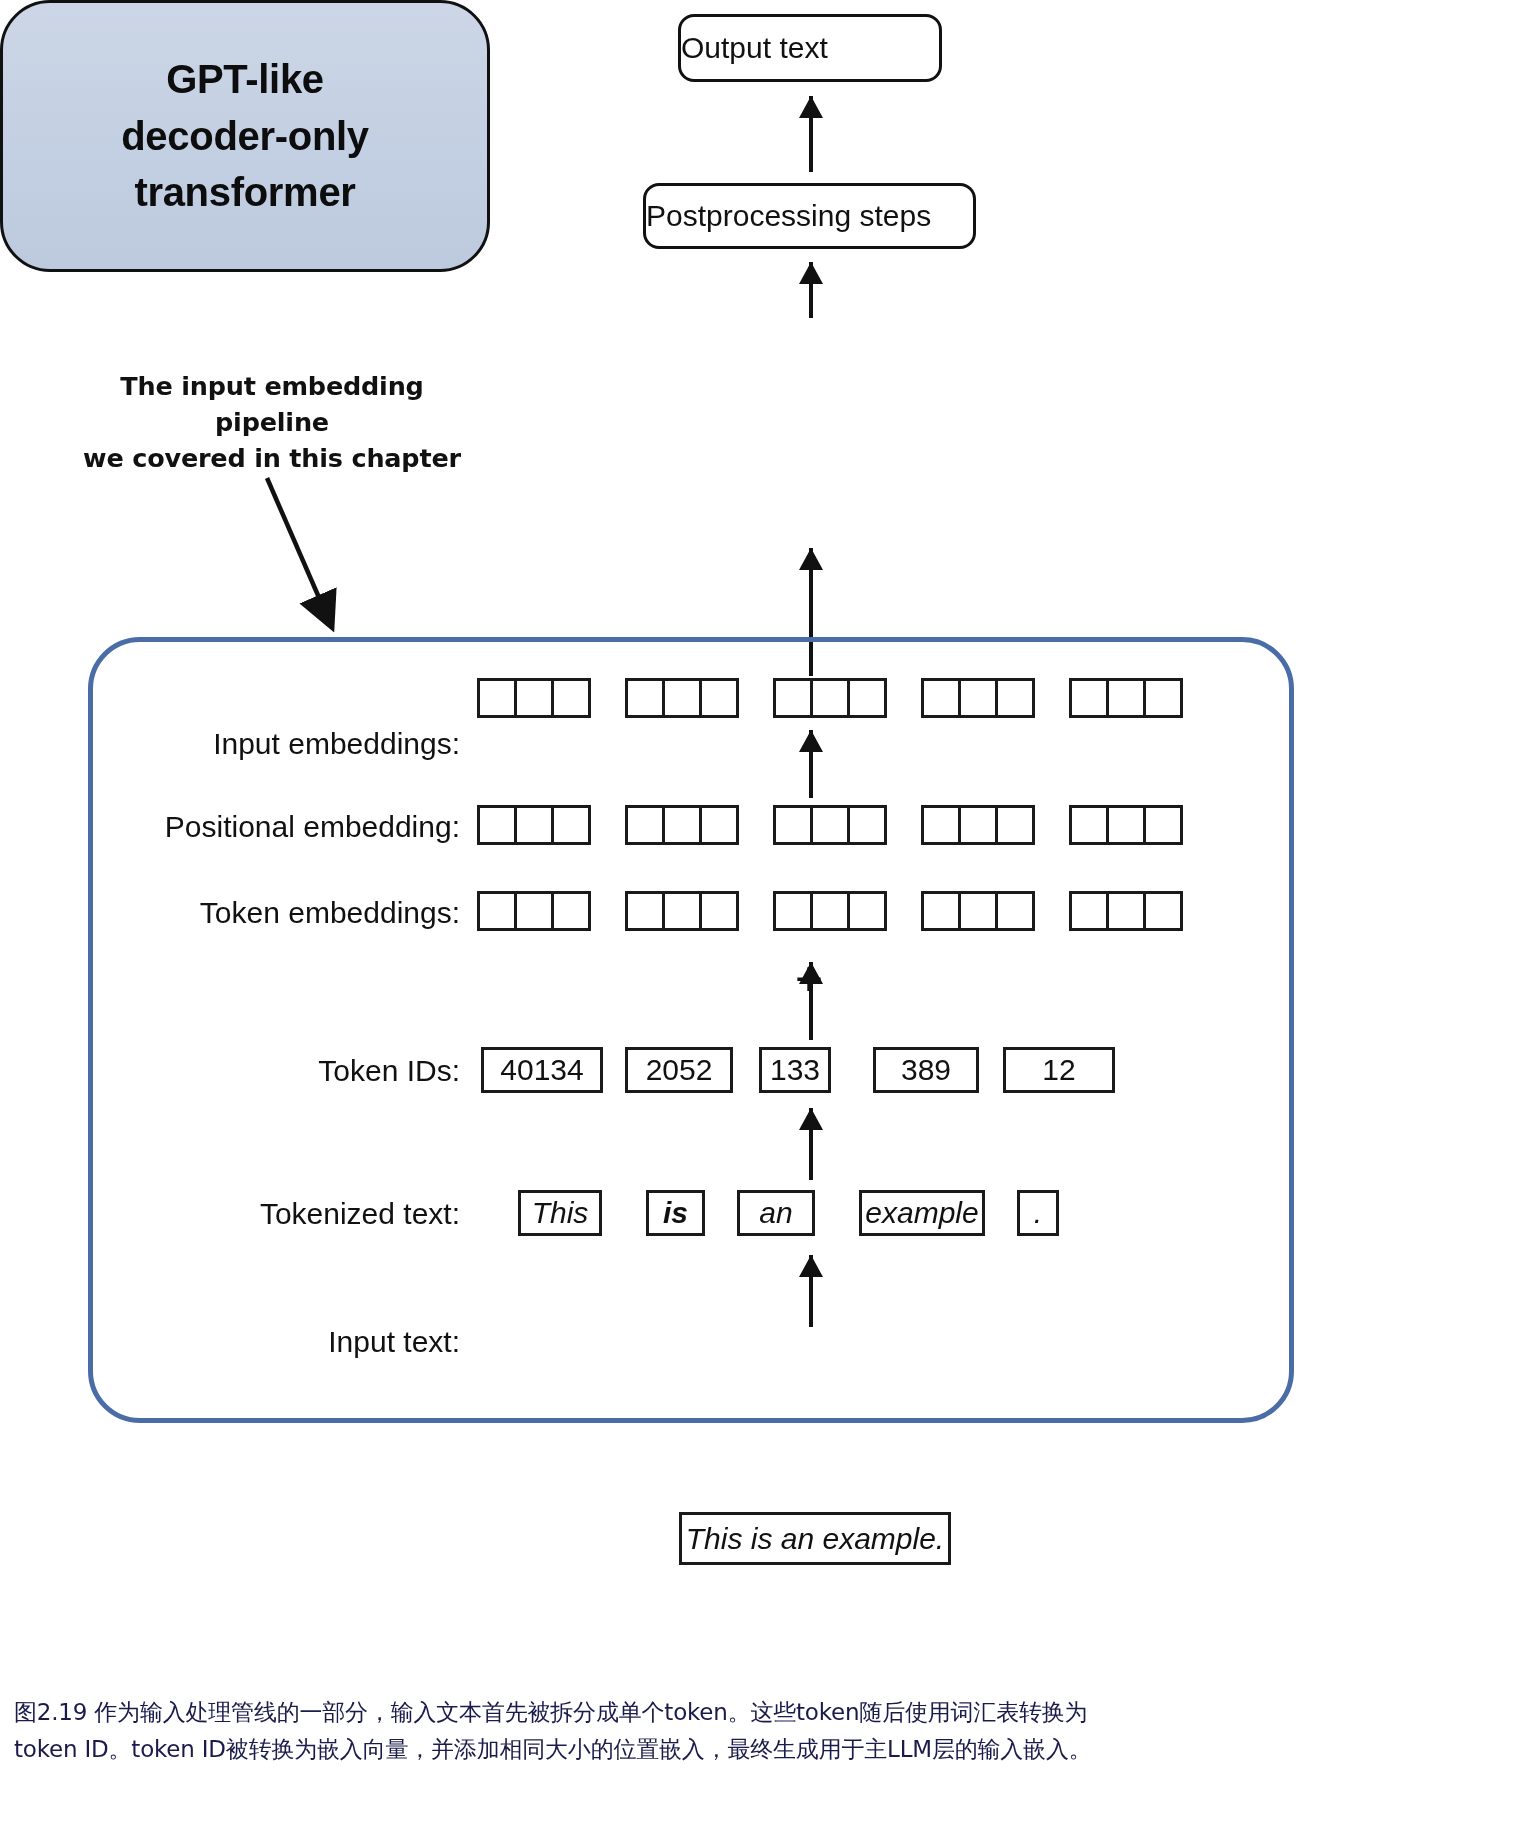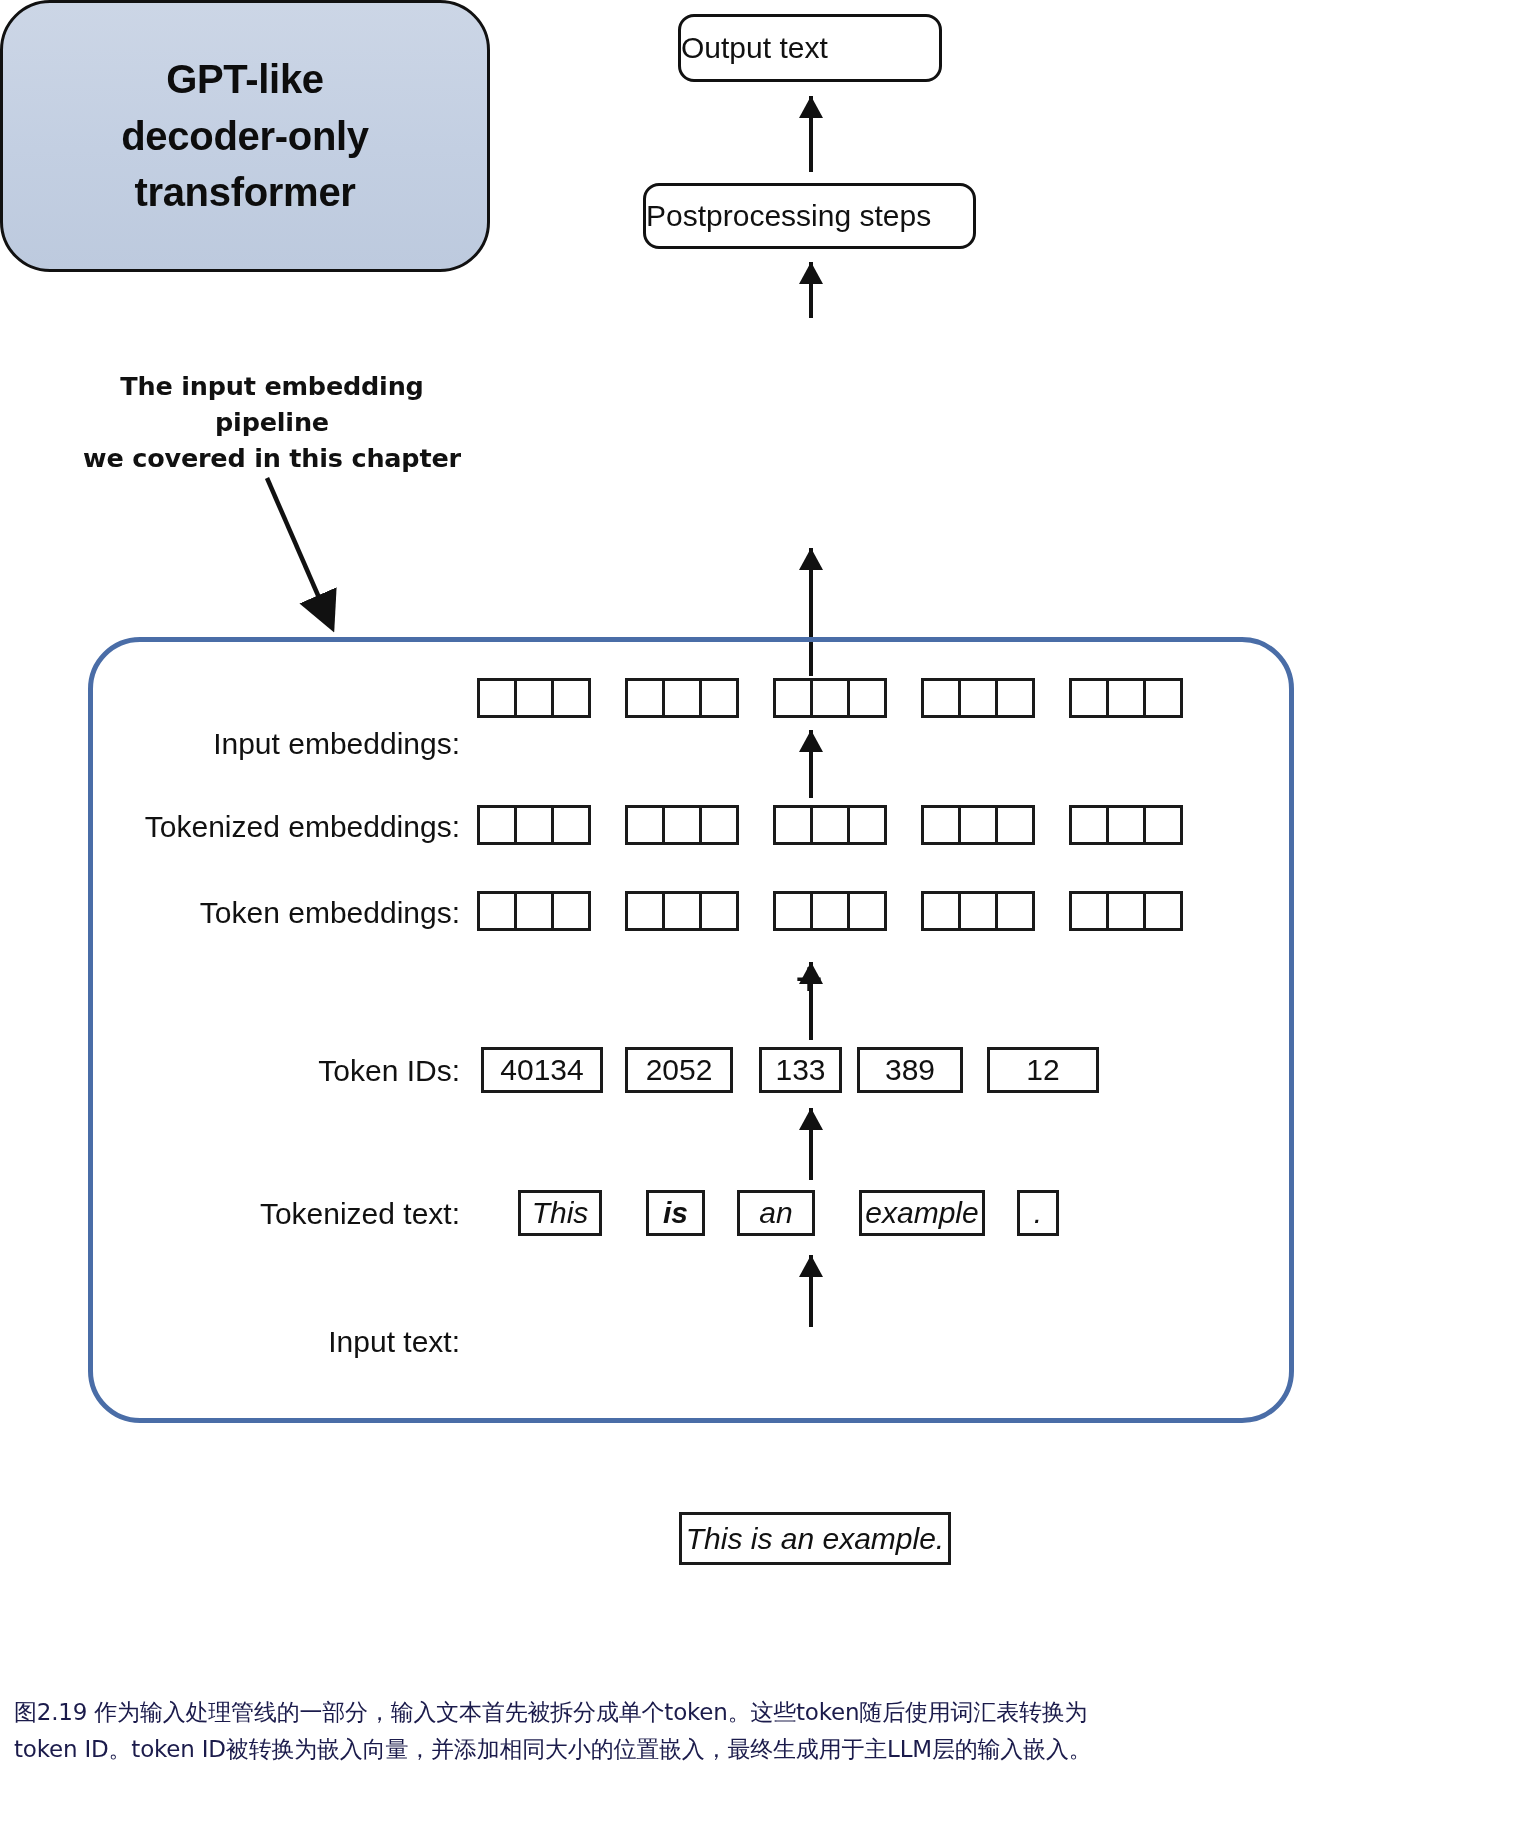--- a/index.html
+++ b/index.html
@@ -251,21 +251,21 @@
       <div class="emb-cell"></div>
       <div class="emb-cell"></div>
     </div>
   </div>
 
 <div class="v-arrow" id="arrow-sum-to-input-emb" style="left:811px; top:730px; height:68px;">
   <div class="shaft" style="height:68px;"></div>
   <div class="head"></div>
 </div>
 
-<div class="row-label" style="left:100px; top:810px; width:360px;">Tokenized embeddings:</div>
+<div class="row-label" style="left:100px; top:810px; width:360px;">Positional embedding:</div>
 <div class="emb-row" style="left:477px; top:805px;">
     <div class="emb-group">
       <div class="emb-cell"></div>
       <div class="emb-cell"></div>
       <div class="emb-cell"></div>
     </div>
     <div class="emb-group">
       <div class="emb-cell"></div>
       <div class="emb-cell"></div>
       <div class="emb-cell"></div>
@@ -324,21 +324,21 @@
 </div>
 
 <div class="row-label" style="left:170px; top:1054px; width:290px;">Token IDs:</div>
 <div class="box-row" id="token-ids-row" style="left:481px; top:1047px;">
     <div class="val-box" style="width: 122px; margin-right: 22px;">
       <span>40134</span>
     </div>
     <div class="val-box" style="width: 108px; margin-right: 26px;">
       <span>2052</span>
     </div>
-    <div class="val-box" style="width: 83px; margin-right: 15px;">
+    <div class="val-box" style="width: 72px; margin-right: 42px;">
       <span>133</span>
     </div>
     <div class="val-box" style="width: 106px; margin-right: 24px;">
       <span>389</span>
     </div>
     <div class="val-box" style="width: 112px;">
       <span>12</span>
     </div>
   </div>
 

